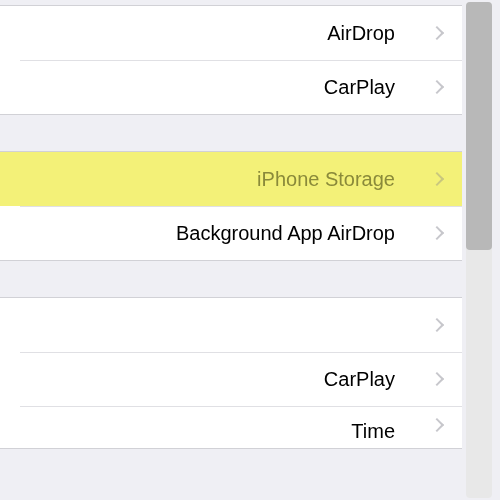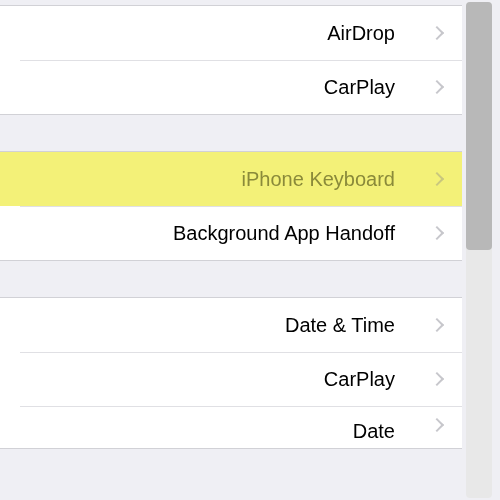--- a/index.html
+++ b/index.html
@@ -116,42 +116,41 @@
     <div class="row">
       <span class="row-label">CarPlay</span>
       <span class="chevron"></span>
     </div>
   </div>
 
   <div class="spacer"></div>
 
   <div class="group">
     <div class="row highlighted">
-      <span class="row-label">iPhone Keyboard</span>
+      <span class="row-label">iPhone Storage</span>
       <span class="chevron"></span>
     </div>
     <div class="row">
-      <span class="row-label">Background App Handoff</span>
+      <span class="row-label">Background App AirDrop</span>
       <span class="chevron"></span>
     </div>
   </div>
 
   <div class="spacer"></div>
 
   <div class="group group-last-partial">
     <div class="row">
-      <span class="row-label">Date &amp; Time</span>
       <span class="chevron"></span>
     </div>
     <div class="row">
       <span class="row-label">CarPlay</span>
       <span class="chevron"></span>
     </div>
     <div class="row">
-      <span class="row-label">Date</span>
+      <span class="row-label">Time</span>
       <span class="chevron"></span>
     </div>
   </div>
 </div>
 
 <div class="scrollbar">
   <div class="scrollbar-thumb"></div>
 </div>
 
 </body></html>

